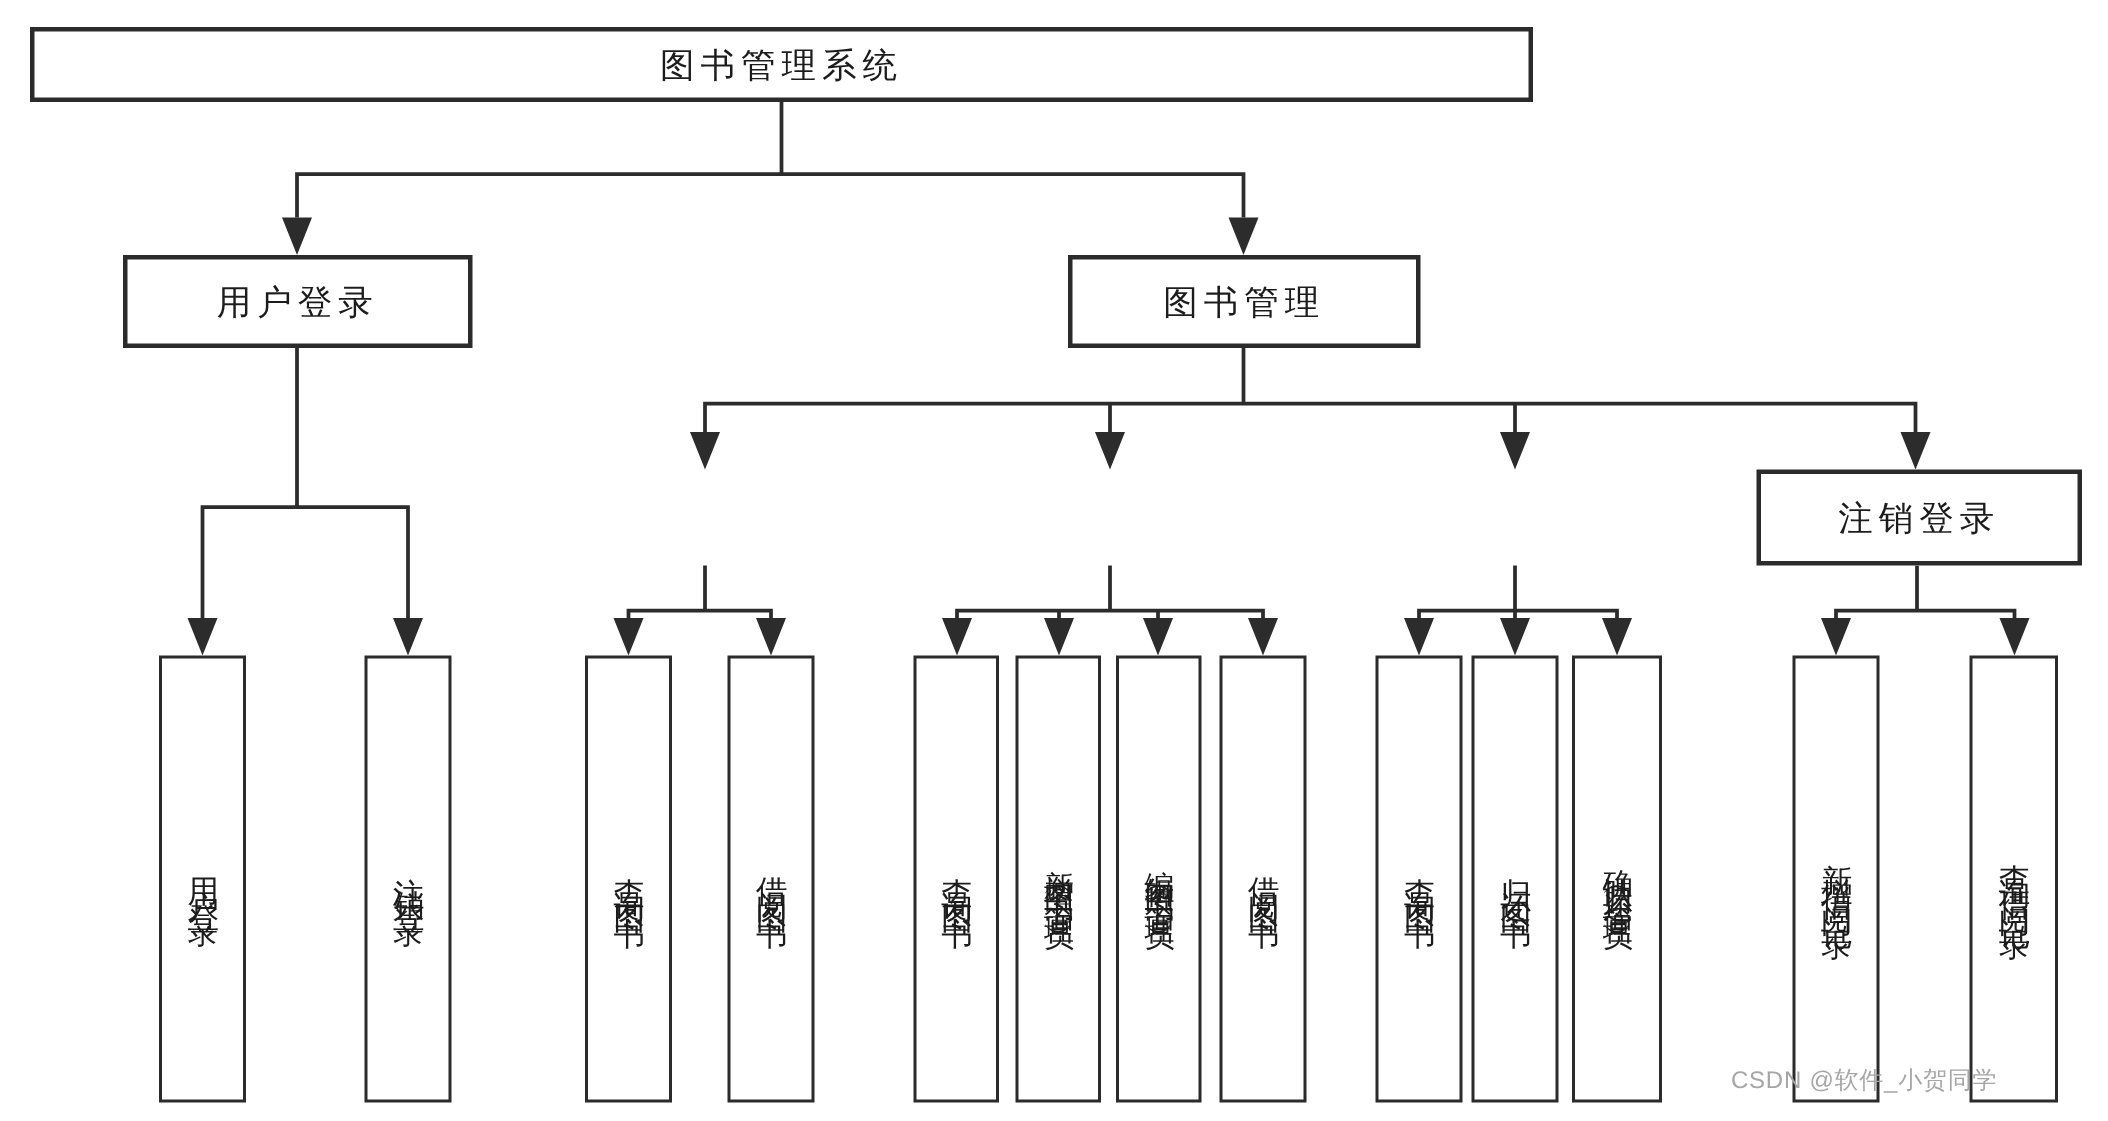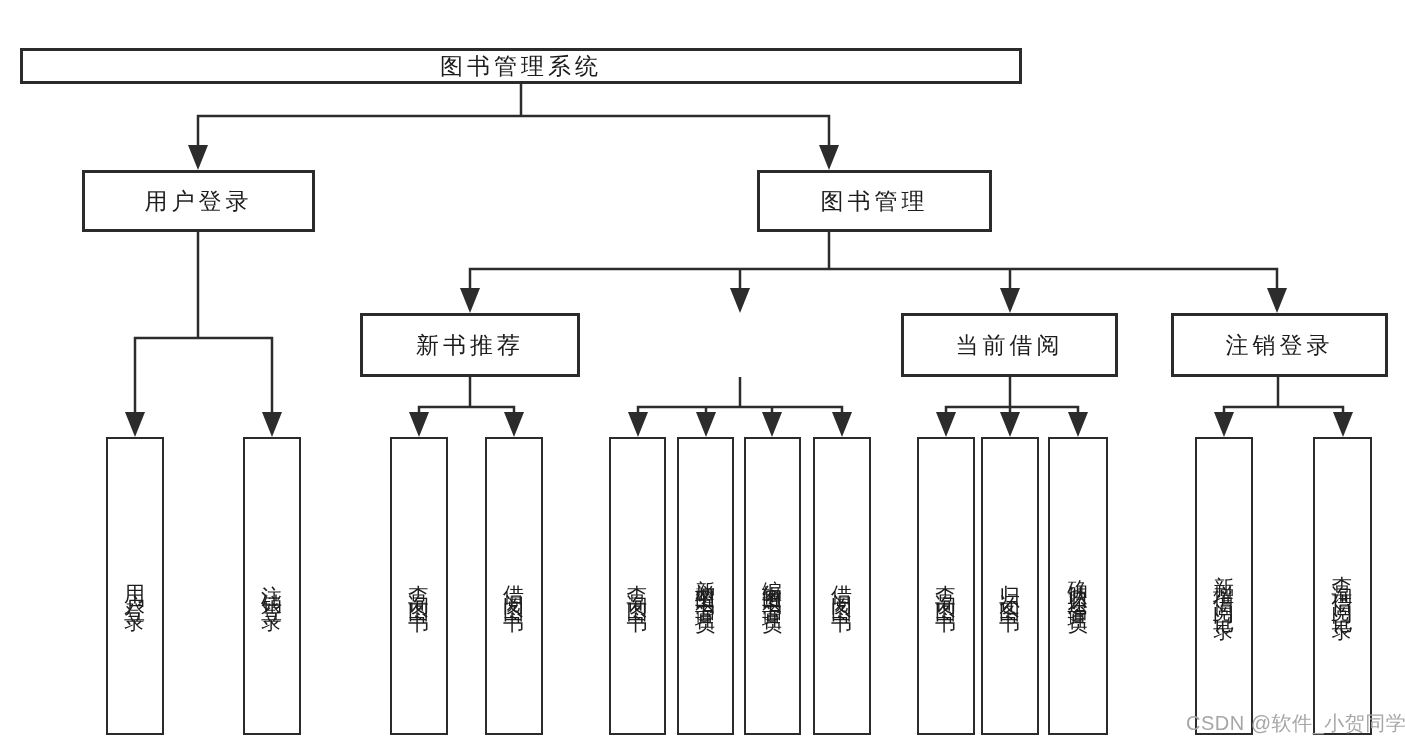--- a/index.html
+++ b/index.html
@@ -67,23 +67,23 @@
     line-height: 1.1;
     color: #1c1c1c;
     white-space: nowrap;
   }
   .vbox.tight .label {
     font-size: 20px;
     letter-spacing: 5px;
   }
   .watermark {
     position: absolute;
-    left: 1186px;
+    left: 1154px;
     top: 710px;
-    font-size: 20px;
+    font-size: 16px;
     letter-spacing: 0.5px;
     color: #a6a6a6;
     white-space: nowrap;
     z-index: 5;
   }
 </style>
 </head>
 <body>
 
 <div class="canvas">
@@ -124,37 +124,31 @@
       <polygon points="1000,412 1020,412 1010,437"></polygon>
       <polygon points="1068,412 1088,412 1078,437"></polygon>
     </g>
     <g>
       <path d="M1278 377 V407 M1224 412 V407 H1343 V412"></path>
       <polygon points="1214,412 1234,412 1224,437"></polygon>
       <polygon points="1333,412 1353,412 1343,437"></polygon>
     </g>
   </svg>
 
-  <div class="hbox" style="left:20px; top:18px; width:1002px; height:36px;margin-top:30px;">
+  <div class="hbox" style="left:20px; top:18px; width:1002px; height:50px;">
     <span class="label">图书管理系统</span>
   </div>
 
   <div class="hbox" style="left:82px; top:170px; width:233px; height:62px;">
     <span class="label">用户登录</span>
   </div>
-  <div class="hbox" style="left:712px; top:170px; width:235px; height:62px;margin-left:45px;">
+  <div class="hbox" style="left:712px; top:170px; width:235px; height:62px;">
     <span class="label">图书管理</span>
   </div>
 
-  <div class="hbox" style="left:360px; top:313px; width:220px; height:64px;">
-    <span class="label">新书推荐</span>
-  </div>
-  <div class="hbox" style="left:901px; top:313px; width:217px; height:64px;">
-    <span class="label">当前借阅</span>
-  </div>
   <div class="hbox" style="left:1171px; top:313px; width:217px; height:64px;">
     <span class="label">注销登录</span>
   </div>
 
   <div class="vbox" style="left:106px; width:58px;">
     <span class="label">用户登录</span>
   </div>
   <div class="vbox" style="left:243px; width:58px;">
     <span class="label">注销登录</span>
   </div>

